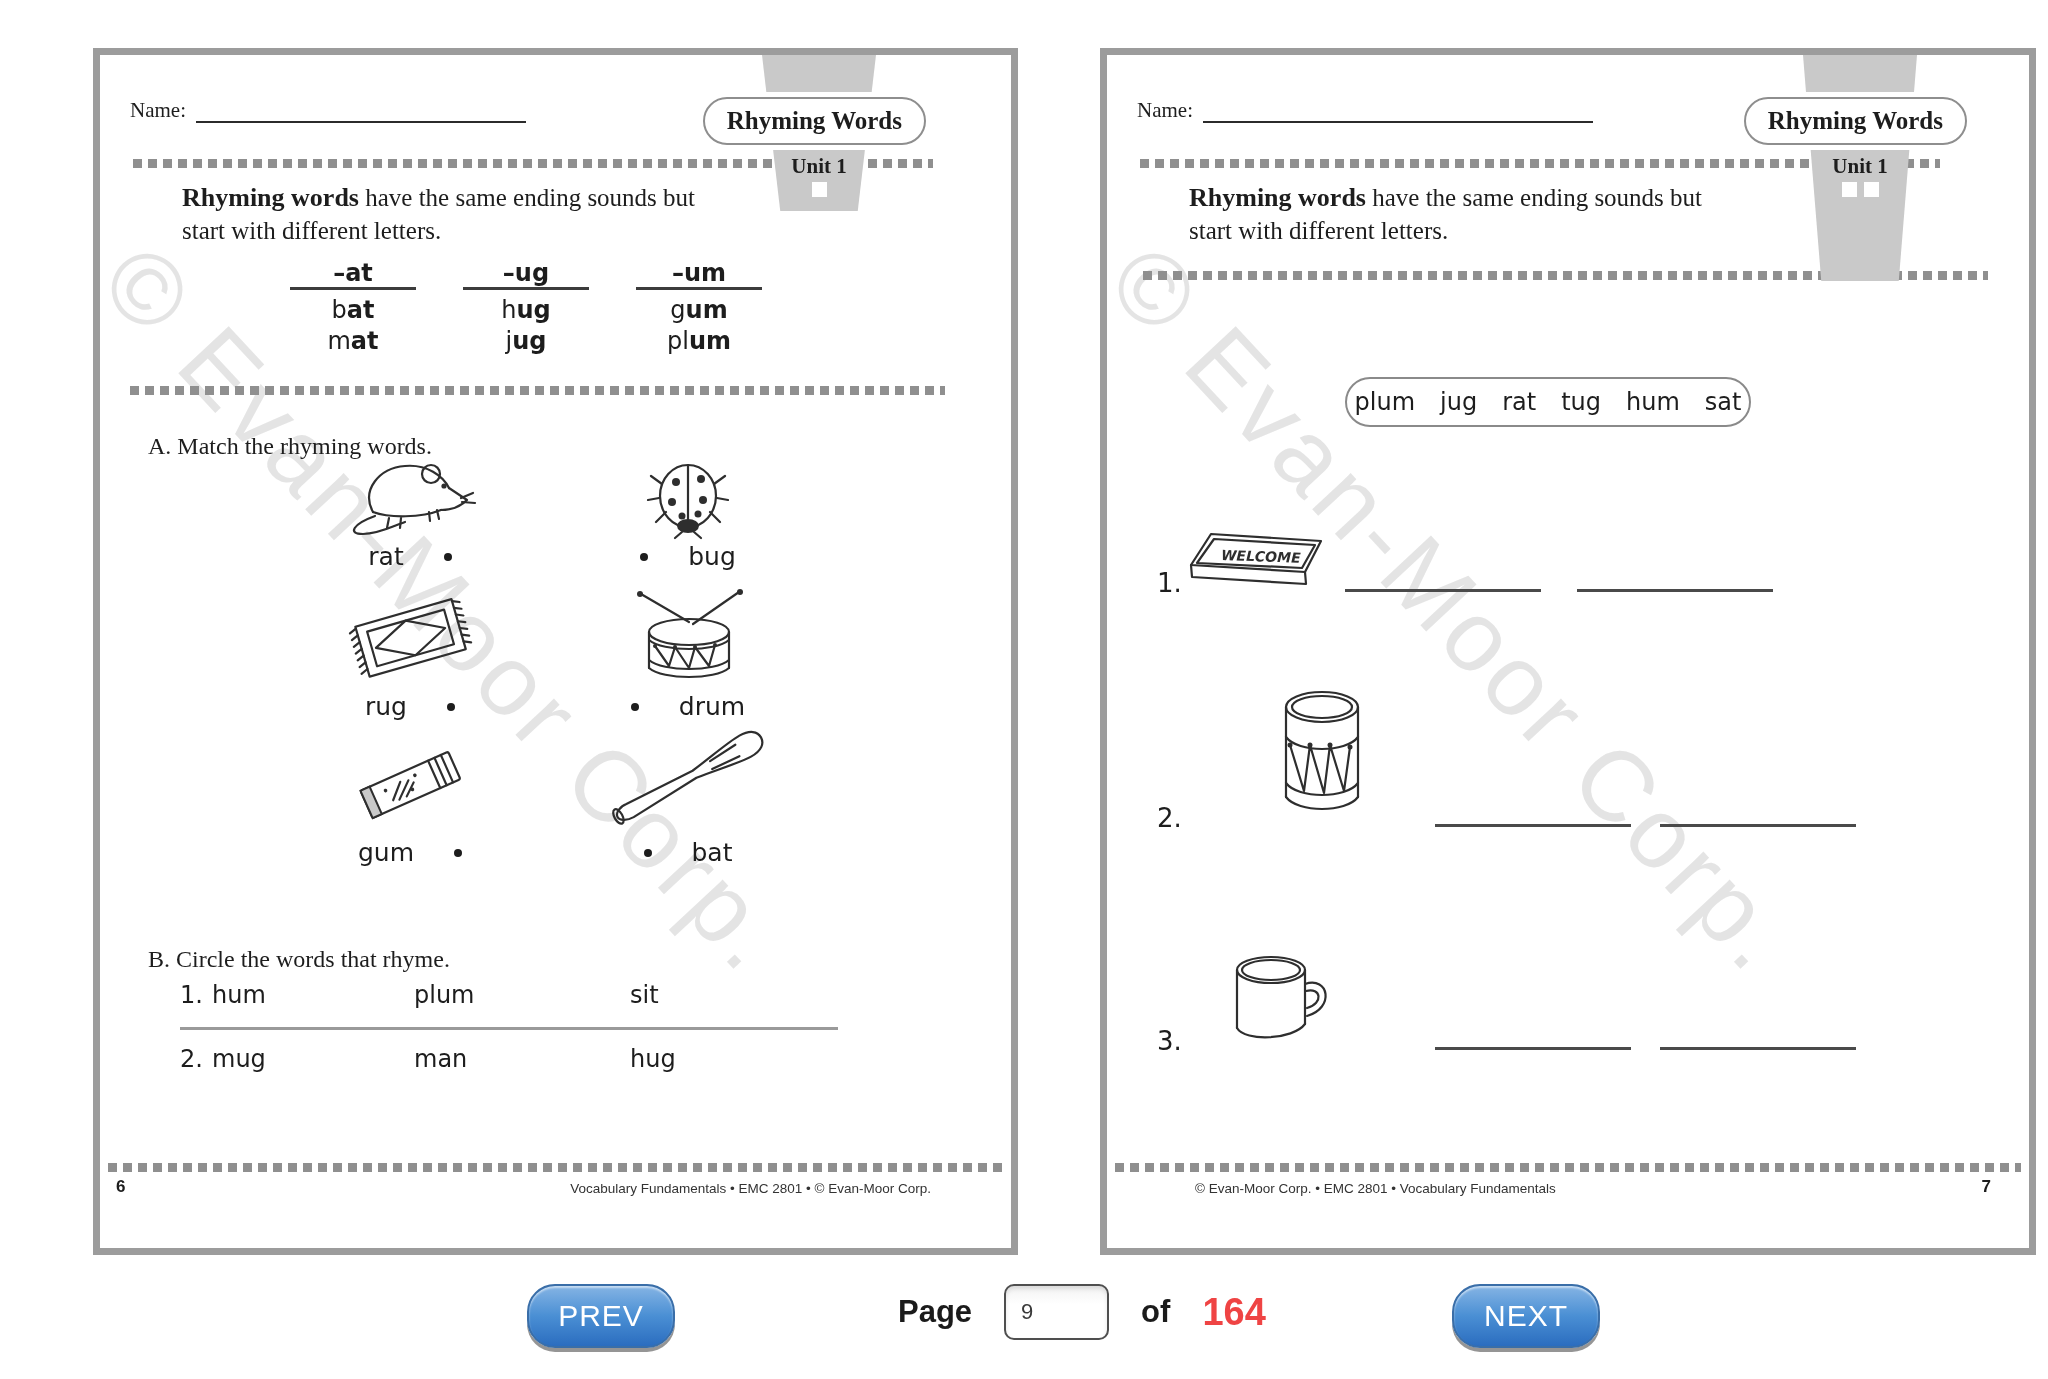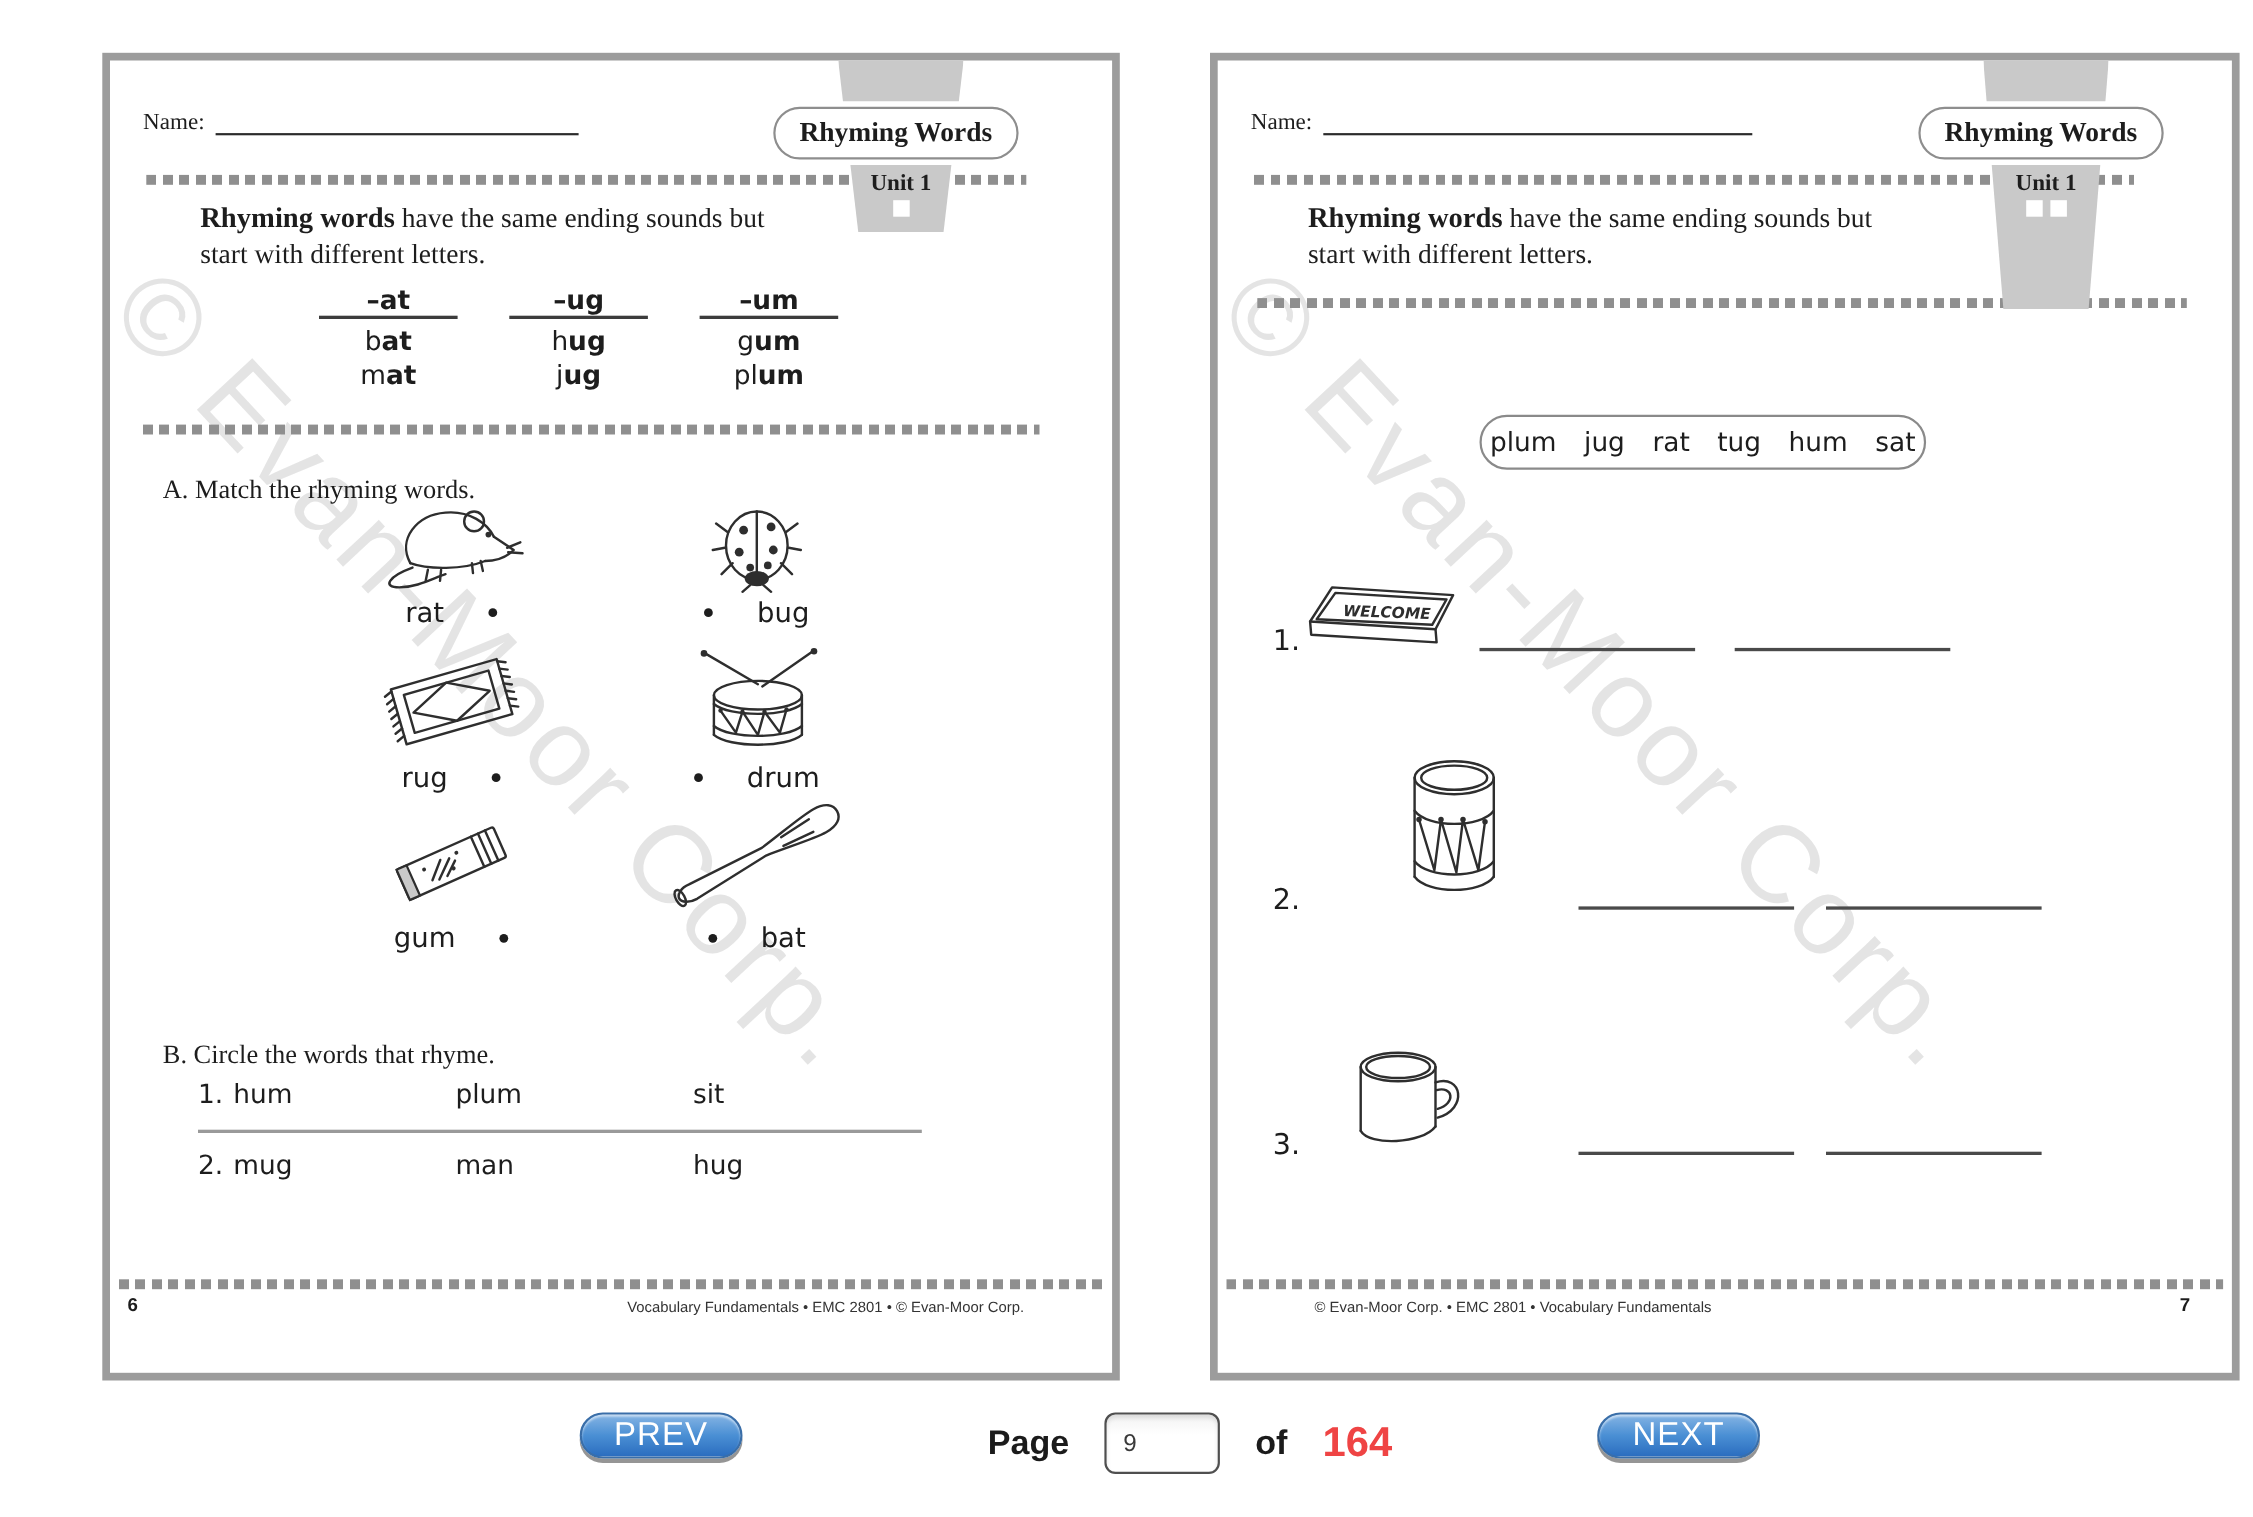--- a/index.html
+++ b/index.html
@@ -76,21 +76,21 @@
   .wnum{position:absolute;bottom:2px;left:0;font-size:26px;}
   .wimg{position:absolute;bottom:4px;}
   #wi1 .wimg{left:24px;} #wi2 .wimg{left:95px;} #wi3 .wimg{left:66px;}
   .aline{position:absolute;bottom:8px;width:196px;height:0;border-bottom:3px solid #4a4a4a;}
   #wi1 .a1{left:188px;} #wi1 .a2{left:420px;}
   #wi2 .a1{left:278px;} #wi2 .a2{left:503px;}
   #wi3 .a1{left:278px;} #wi3 .a2{left:503px;}
 
   .wm{position:absolute;top:168px;left:64px;transform-origin:0 0;transform:rotate(47deg);font-size:100px;letter-spacing:5px;color:#cfcfcf;opacity:.55;white-space:nowrap;z-index:1;pointer-events:none;}
 
-  .navbtn{position:absolute;top:1284px;width:148px;height:42px;border-radius:28px;border:2px solid #3a6ea8;background:linear-gradient(180deg,#85b4e4 0%,#4a8fd4 50%,#2b6dbf 100%);color:#fff;font-family:"Liberation Sans",sans-serif;font-size:30px;letter-spacing:1px;box-shadow:0 4px 0 rgba(130,130,130,.85), inset 0 2px 2px rgba(255,255,255,.55);cursor:pointer;}
+  .navbtn{position:absolute;top:1284px;width:148px;height:64px;border-radius:28px;border:2px solid #3a6ea8;background:linear-gradient(180deg,#85b4e4 0%,#4a8fd4 50%,#2b6dbf 100%);color:#fff;font-family:"Liberation Sans",sans-serif;font-size:30px;letter-spacing:1px;box-shadow:0 4px 0 rgba(130,130,130,.85), inset 0 2px 2px rgba(255,255,255,.55);cursor:pointer;}
   #prevBtn{left:527px;}
   #nextBtn{left:1452px;}
   .pagectrl{position:absolute;top:1282px;left:898px;height:60px;display:flex;align-items:center;gap:32px;z-index:2;}
   .pclbl{font-weight:bold;font-size:31px;color:#1b1b1b;}
   .pcinput{width:86px;height:52px;border:2px solid #4f4f4f;border-radius:10px;font-family:"Liberation Sans",sans-serif;font-size:22px;color:#3a3a3a;padding:0 0 0 15px;box-shadow:inset 0 3px 4px rgba(0,0,0,.1);background:linear-gradient(180deg,#f2f2f2 0%,#fff 35%);}
   .pctotal{font-weight:bold;font-size:38px;color:#ef4444;}
 
   svg{overflow:visible;display:block;}
   .s{fill:none;stroke:#2e2e2e;stroke-width:2.2;stroke-linecap:round;stroke-linejoin:round;}
 </style>

